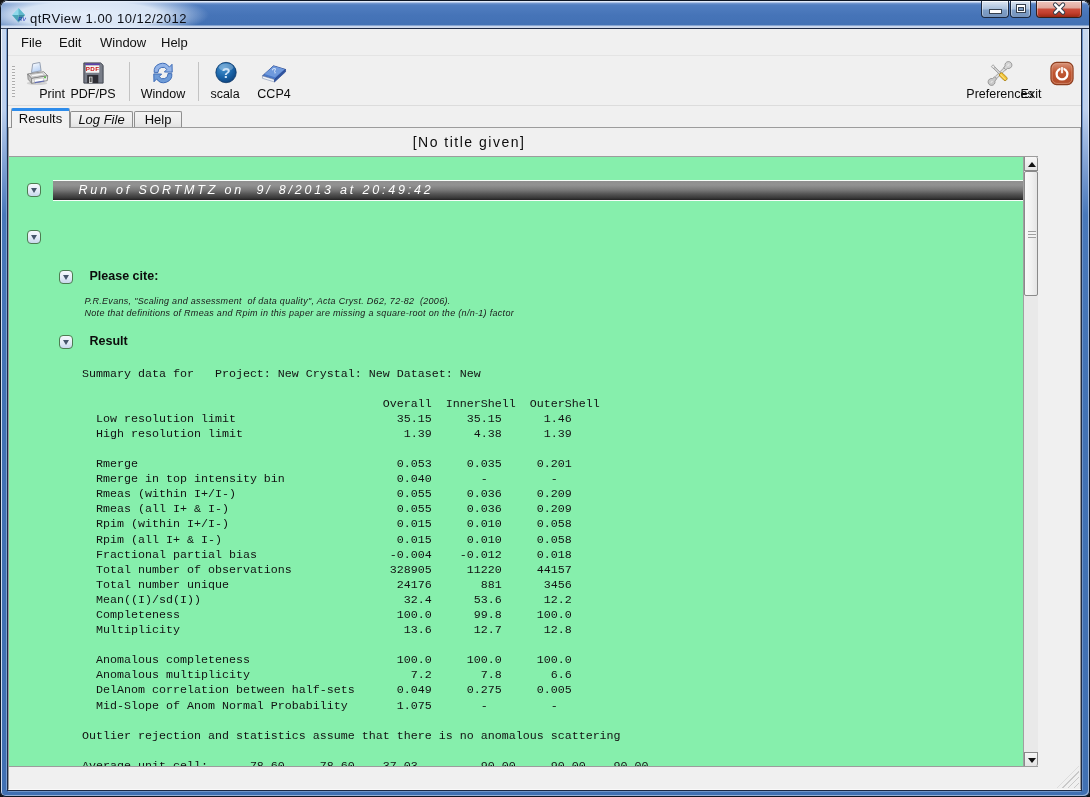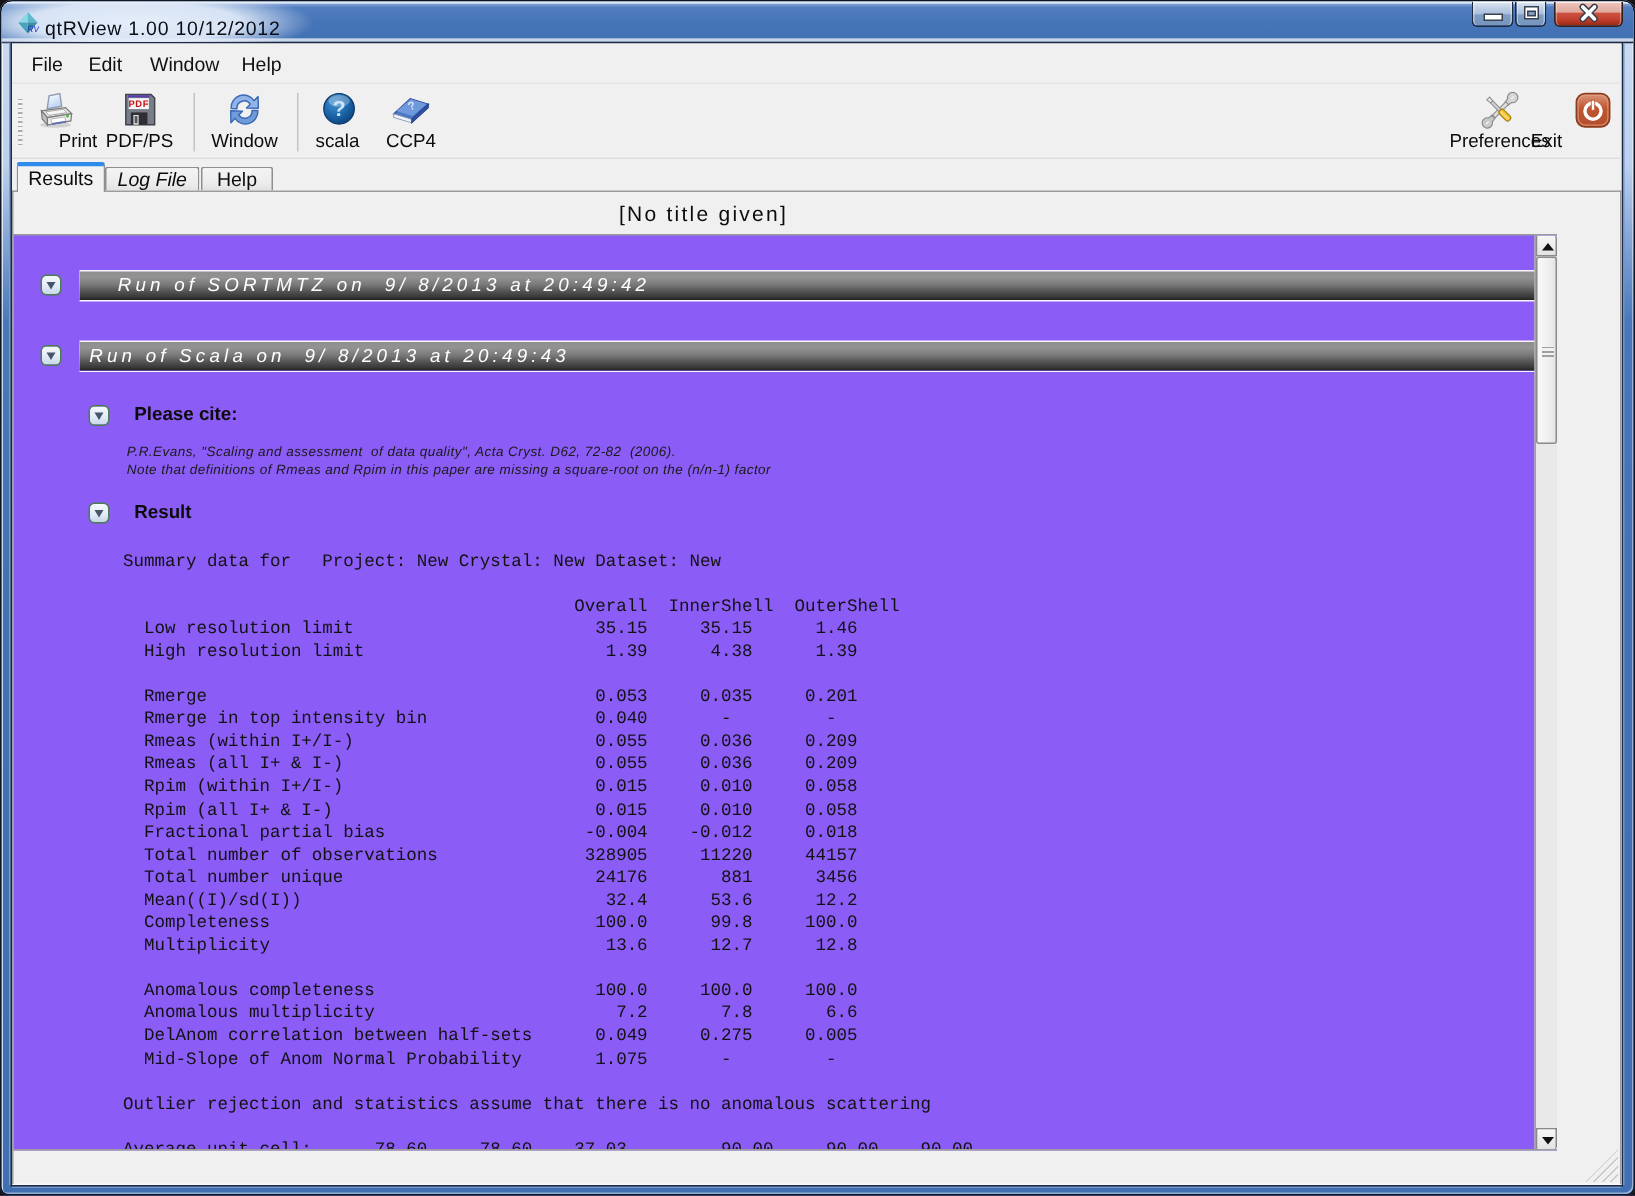--- a/index.html
+++ b/index.html
@@ -69,21 +69,21 @@
   background:linear-gradient(180deg,#f4f4f4 0,#ececec 10px,#e0e0e0 16px); }
 
 #pane { position:absolute; left:0; top:98px; width:1073px; height:663px;
   border:1px solid #9c9c9c; border-bottom-color:#fafafa; background:#f0f0f0; }
 #panetitle { position:absolute; left:0; top:0; width:1073px; height:28px; }
 #panetitle span { position:absolute; left:0; width:920px; top:6px; text-align:center;
   font-size:14px; letter-spacing:1.5px; color:#0c0c0c; }
 
 #scrollarea { position:absolute; left:0; top:28px; width:1029px; height:611px;
   border-top:1px solid #9c9c9c; border-bottom:1px solid #9c9c9c;
-  background:#8b5cf6; overflow:hidden; }
+  background:#86efac; overflow:hidden; }
 
 .secbar { position:absolute; left:43.5px; width:1012px; height:19px; color:#fff;
   background:linear-gradient(180deg,#8f8f8f 0px,#929292 4px,#787878 9px,#555555 13px,#383838 17px,#222222 19px);
   box-shadow:0 -1px 0 rgba(253,253,253,0.95), 0 1px 0 rgba(253,253,253,0.95);
   font-style:italic; font-size:12.5px; letter-spacing:2.8px; line-height:19px; white-space:pre; }
 .colbtn { position:absolute; width:14px; height:14px; border:1px solid #4d7c52; border-radius:4px;
   background:linear-gradient(180deg,#f5f8fd 0,#e6edf7 6px,#c3d4ea 13px); }
 .colbtn:after { content:""; position:absolute; left:3px; top:4px; width:0; height:0;
   border-left:3.5px solid transparent; border-right:3.5px solid transparent; border-top:5px solid #45566b; }
 .h2 { position:absolute; font-size:12.5px; font-weight:bold; color:#0c0c0c; line-height:13px; }
@@ -246,21 +246,20 @@
     <div class="tab" id="tabLog">Log File</div>
     <div class="tab" id="tabHelp">Help</div>
     <div class="tab" id="tabResults">Results</div>
   </div>
   <div id="pane">
     <div id="panetitle">
         <span>[No title given]</span>
       </div>
     <div id="scrollarea">
       <div class="secbar" style="top:23.5px; padding-left:26px">Run of SORTMTZ on  9/ 8/2013 at 20:49:42</div>
-      <div class="secbar" style="top:70.5px; padding-left:7px">Run of Scala on  9/ 8/2013 at 20:49:43</div>
       <div class="colbtn" style="left:17.5px; top:26px"></div>
       <div class="colbtn" style="left:17.5px; top:73px"></div>
       <div class="colbtn" style="left:49.5px; top:113px"></div>
       <div class="colbtn" style="left:49.5px; top:178px"></div>
       <div class="h2" style="left:80.5px; top:113px">Please cite:</div>
       <div class="cite" style="left:75.5px; top:139px">P.R.Evans, "Scaling and assessment  of data quality", Acta Cryst. D62, 72-82  (2006).
 Note that definitions of Rmeas and Rpim in this paper are missing a square-root on the (n/n-1) factor</div>
       <div class="h2" style="left:80.5px; top:178px">Result</div>
       <pre id="pretable">Summary data for   Project: New Crystal: New Dataset: New
 

